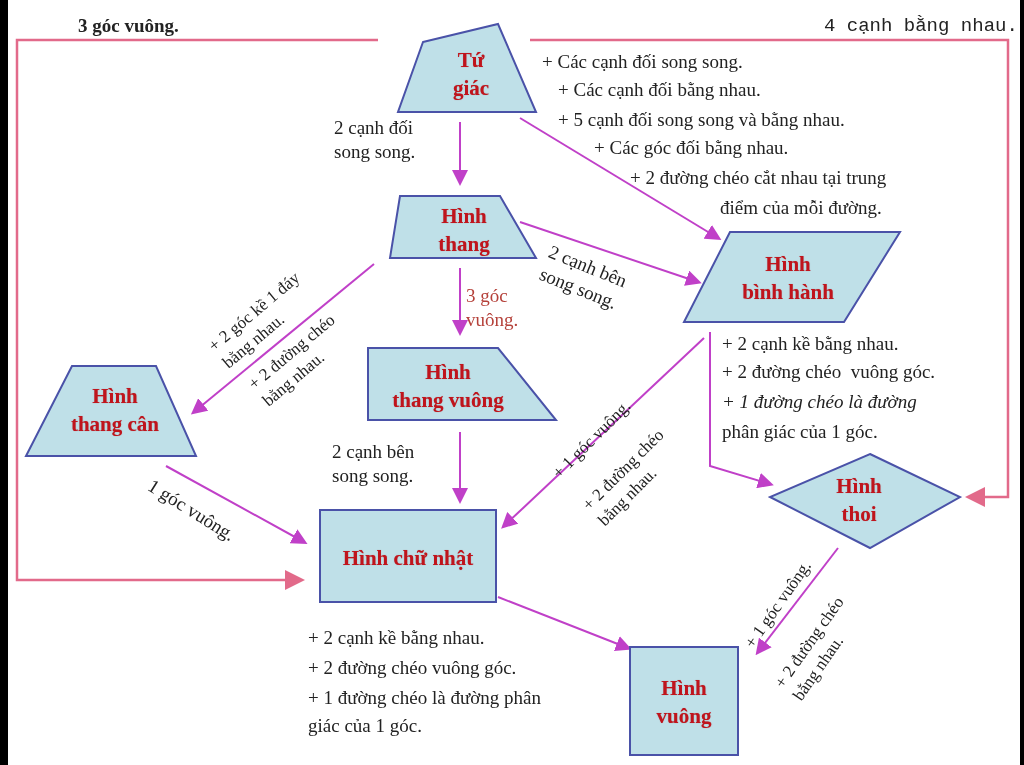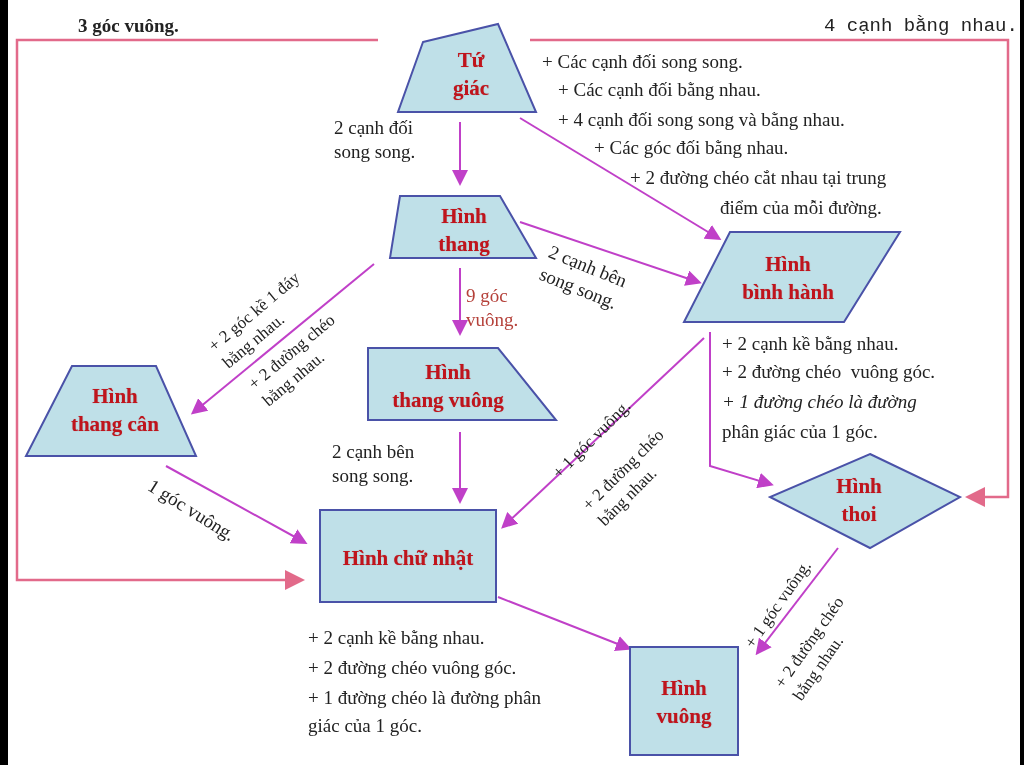--- a/index.html
+++ b/index.html
@@ -89,29 +89,29 @@
 vuông</div>
 
   <div class="lbl" style="left:70px;top:14px;font-weight:bold;">3 góc vuông.</div>
   <div class="lbl" style="left:816px;top:14px;font-family:Liberation Mono, monospace;">4 cạnh bằng nhau.</div>
   <div class="lbl" style="left:326px;top:116px;">2 cạnh đối
 song song.</div>
 
   <div>
     <div class="lbl" style="left:522px;top:50px;margin-left:12px;">+ Các cạnh đối song song.</div>
     <div class="lbl" style="left:550px;top:78px;">+ Các cạnh đối bằng nhau.</div>
-    <div class="lbl" style="left:550px;top:108px;">+ 4 cạnh đối song song và bằng nhau.</div>
+    <div class="lbl" style="left:550px;top:108px;">+ 5 cạnh đối song song và bằng nhau.</div>
     <div class="lbl" style="left:586px;top:136px;">+ Các góc đối bằng nhau.</div>
     <div class="lbl" style="left:622px;top:166px;">+ 2 đường chéo cắt nhau tại trung</div>
     <div class="lbl" style="left:676px;top:196px;margin-left:36px;">điểm của mỗi đường.</div>
   </div>
 
   <div class="lbl rot" style="left:546px;top:240px;transform:rotate(22deg);">2 cạnh bên
 song song.</div>
-  <div class="lbl red-lbl" style="left:458px;top:284px;">9 góc
+  <div class="lbl red-lbl" style="left:458px;top:284px;">3 góc
 vuông.</div>
   <div class="lbl rot" style="left:196px;top:340px;transform:rotate(-40deg);font-size:17px;line-height:22px;">+ 2 góc kề 1 đáy
 bằng nhau.</div>
   <div class="lbl rot" style="left:236px;top:378px;transform:rotate(-40deg);font-size:17px;line-height:22px;">+ 2 đường chéo
 bằng nhau.</div>
   <div class="lbl" style="left:324px;top:440px;">2 cạnh bên
 song song.</div>
   <div class="lbl rot" style="left:148px;top:474px;transform:rotate(32deg);">1 góc vuông.</div>
   <div class="lbl rot" style="left:540px;top:468px;transform:rotate(-45deg);font-size:17px;line-height:22px;">+ 1 góc vuông.</div>
   <div class="lbl rot" style="left:570px;top:500px;transform:rotate(-45deg);font-size:17px;line-height:22px;">+ 2 đường chéo

